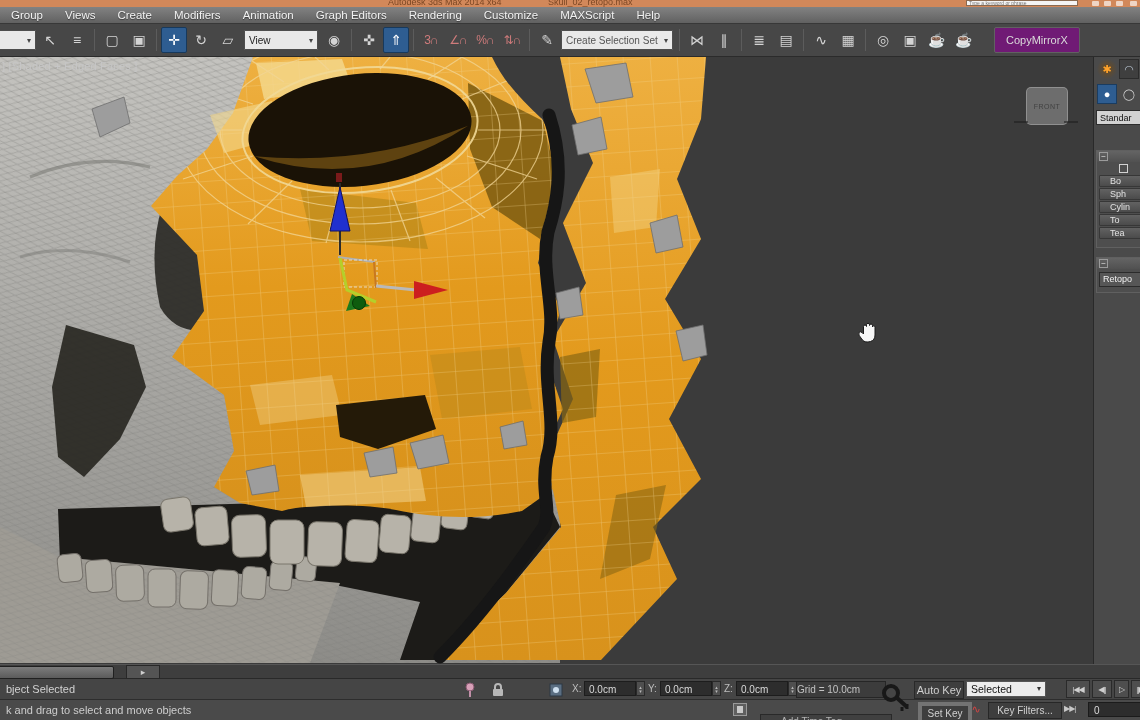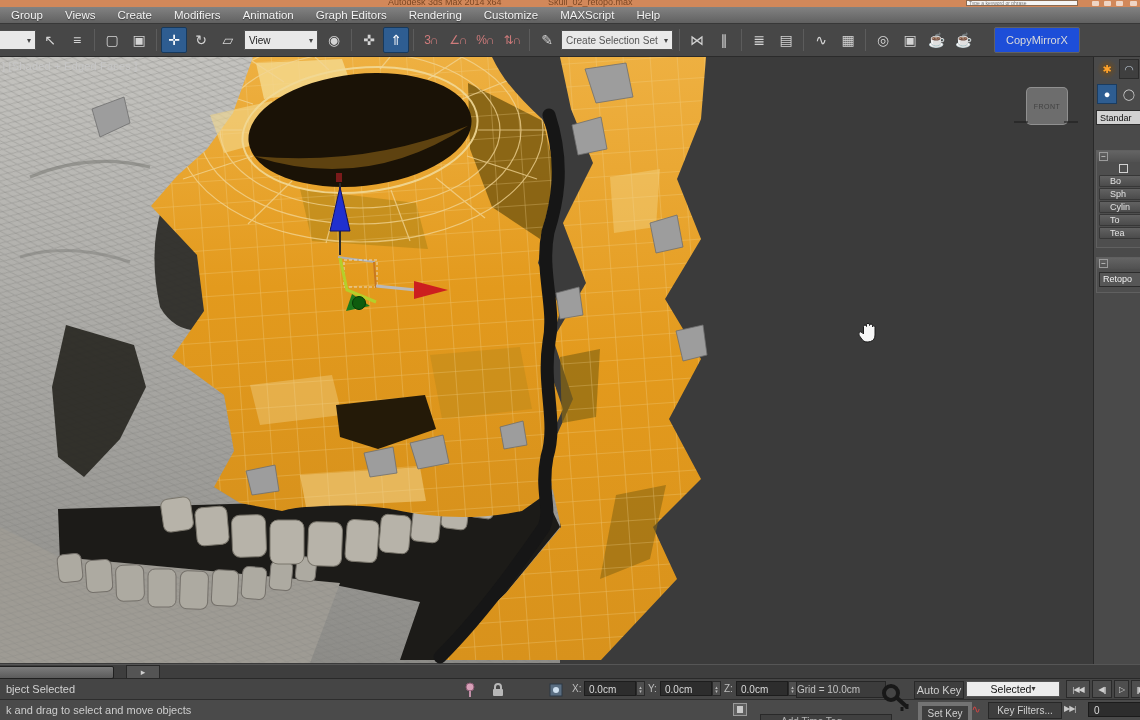--- a/index.html
+++ b/index.html
@@ -26,21 +26,21 @@
   .ti.magnet{color:#cf7b7b;font-size:12px;letter-spacing:-1px}
   .tsep{width:1px;height:22px;background:#5c5c5c;margin:0 3px;flex:0 0 auto}
   .tdrop{height:20px;background:#e9e9e9;border:1px solid #4e4e4e;color:#1c1c1c;font-size:10px;
          display:flex;align-items:center;justify-content:space-between;padding:0 4px;
          flex:0 0 auto;box-sizing:border-box;border-radius:1px}
   .tdrop .da{color:#444;font-size:8px;margin-left:4px}
   #filter-drop{width:40px;margin-left:-6px}
   #view-drop{width:74px;margin-left:2px;margin-right:2px}
   #selset-drop{width:112px;margin-right:2px;color:#555}
   .copybtn{height:24px;padding:0 11px;margin-left:16px;flex:0 0 auto;display:flex;align-items:center;
-           background:#1d4ed8;border:1px solid #616161;border-radius:2px;color:#dadada;font-size:11px}
+           background:#701a75;border:1px solid #616161;border-radius:2px;color:#dadada;font-size:11px}
   
   #viewport{position:absolute;left:0;top:57px;width:1093px;height:607px;background:#3b3b3b;overflow:hidden}
   #viewport svg{display:block}
   .vp-label{position:absolute;left:2px;top:3px;color:#c6c6c6;font-size:11px;letter-spacing:.2px}
   .viewcube{position:absolute;left:1026px;top:30px;width:40px;height:36px;border-radius:5px;
             background:rgba(160,160,160,.5);border:1px solid rgba(210,210,210,.35);
             display:flex;align-items:center;justify-content:center}
   .viewcube span{font-size:7px;color:rgba(45,45,45,.7);letter-spacing:.5px}
   .vc-wing{position:absolute;top:64px;width:14px;height:2px;background:rgba(30,30,30,.55)}
   
@@ -83,23 +83,23 @@
   .coord-label{position:absolute;top:4px;font-size:10px;color:#bdbdbd}
   .coord-field{position:absolute;top:2px;width:52px;height:15px;background:#2d2d2d;border:1px solid #1d1d1d;
                color:#dadada;font-size:10px;line-height:15px;padding-left:4px;box-sizing:border-box}
   .spin{position:absolute;top:2px;width:9px;height:15px;background:#4f4f4f;border:1px solid #292929;
         box-sizing:border-box;display:flex;flex-direction:column;align-items:center;justify-content:center}
   .spin span{font-size:5px;line-height:4px;color:#b8b8b8}
   .grid-box{position:absolute;left:796px;top:2px;width:88px;height:15px;background:#3c3c3c;
             border:1px solid #262626;color:#c2c2c2;font-size:10px;line-height:15px;text-align:left}
   .autokey{position:absolute;left:914px;top:2px;width:48px;height:16px;background:#3e3e3e;border:1px solid #292929;
            color:#cfcfcf;font-size:11px;line-height:16px;text-align:center}
-  .selectedDrop{position:absolute;left:966px;top:2px;width:94px;height:16px;background:#ececec;border:1px solid #555;
+  .selectedDrop{position:absolute;left:966px;top:2px;width:80px;height:16px;background:#ececec;border:1px solid #555;
                 color:#111;font-size:10.5px;line-height:16px;padding:0 4px;box-sizing:border-box;
-                display:flex;justify-content:center;align-items:center}
+                display:flex;justify-content:space-between;align-items:center}
   .selectedDrop .da{font-size:8px;color:#333}
   .pb{position:absolute;top:1px;height:18px;background:#4e4e4e;border:1px solid #2a2a2a;color:#cfcfcf;
       font-size:8px;line-height:17px;text-align:center;box-sizing:border-box;letter-spacing:-1px}
   
   #promptrow{position:absolute;left:0;top:700px;width:1140px;height:20px;background:#4a4a4a}
   .prompt-text{position:absolute;left:6px;top:4px;font-size:11px;color:#cdcdcd}
   .iso-ico{position:absolute;left:733px;top:3px;width:14px;height:13px;border:1px solid #9a9a9a;
            background:#5f5f5f;box-sizing:border-box}
   .iso-ico i{position:absolute;left:3px;top:2px;width:6px;height:7px;background:#c9c9c9}
   .timetag{position:absolute;left:760px;top:14px;width:110px;height:14px;background:#404040;border:1px solid #292929;

